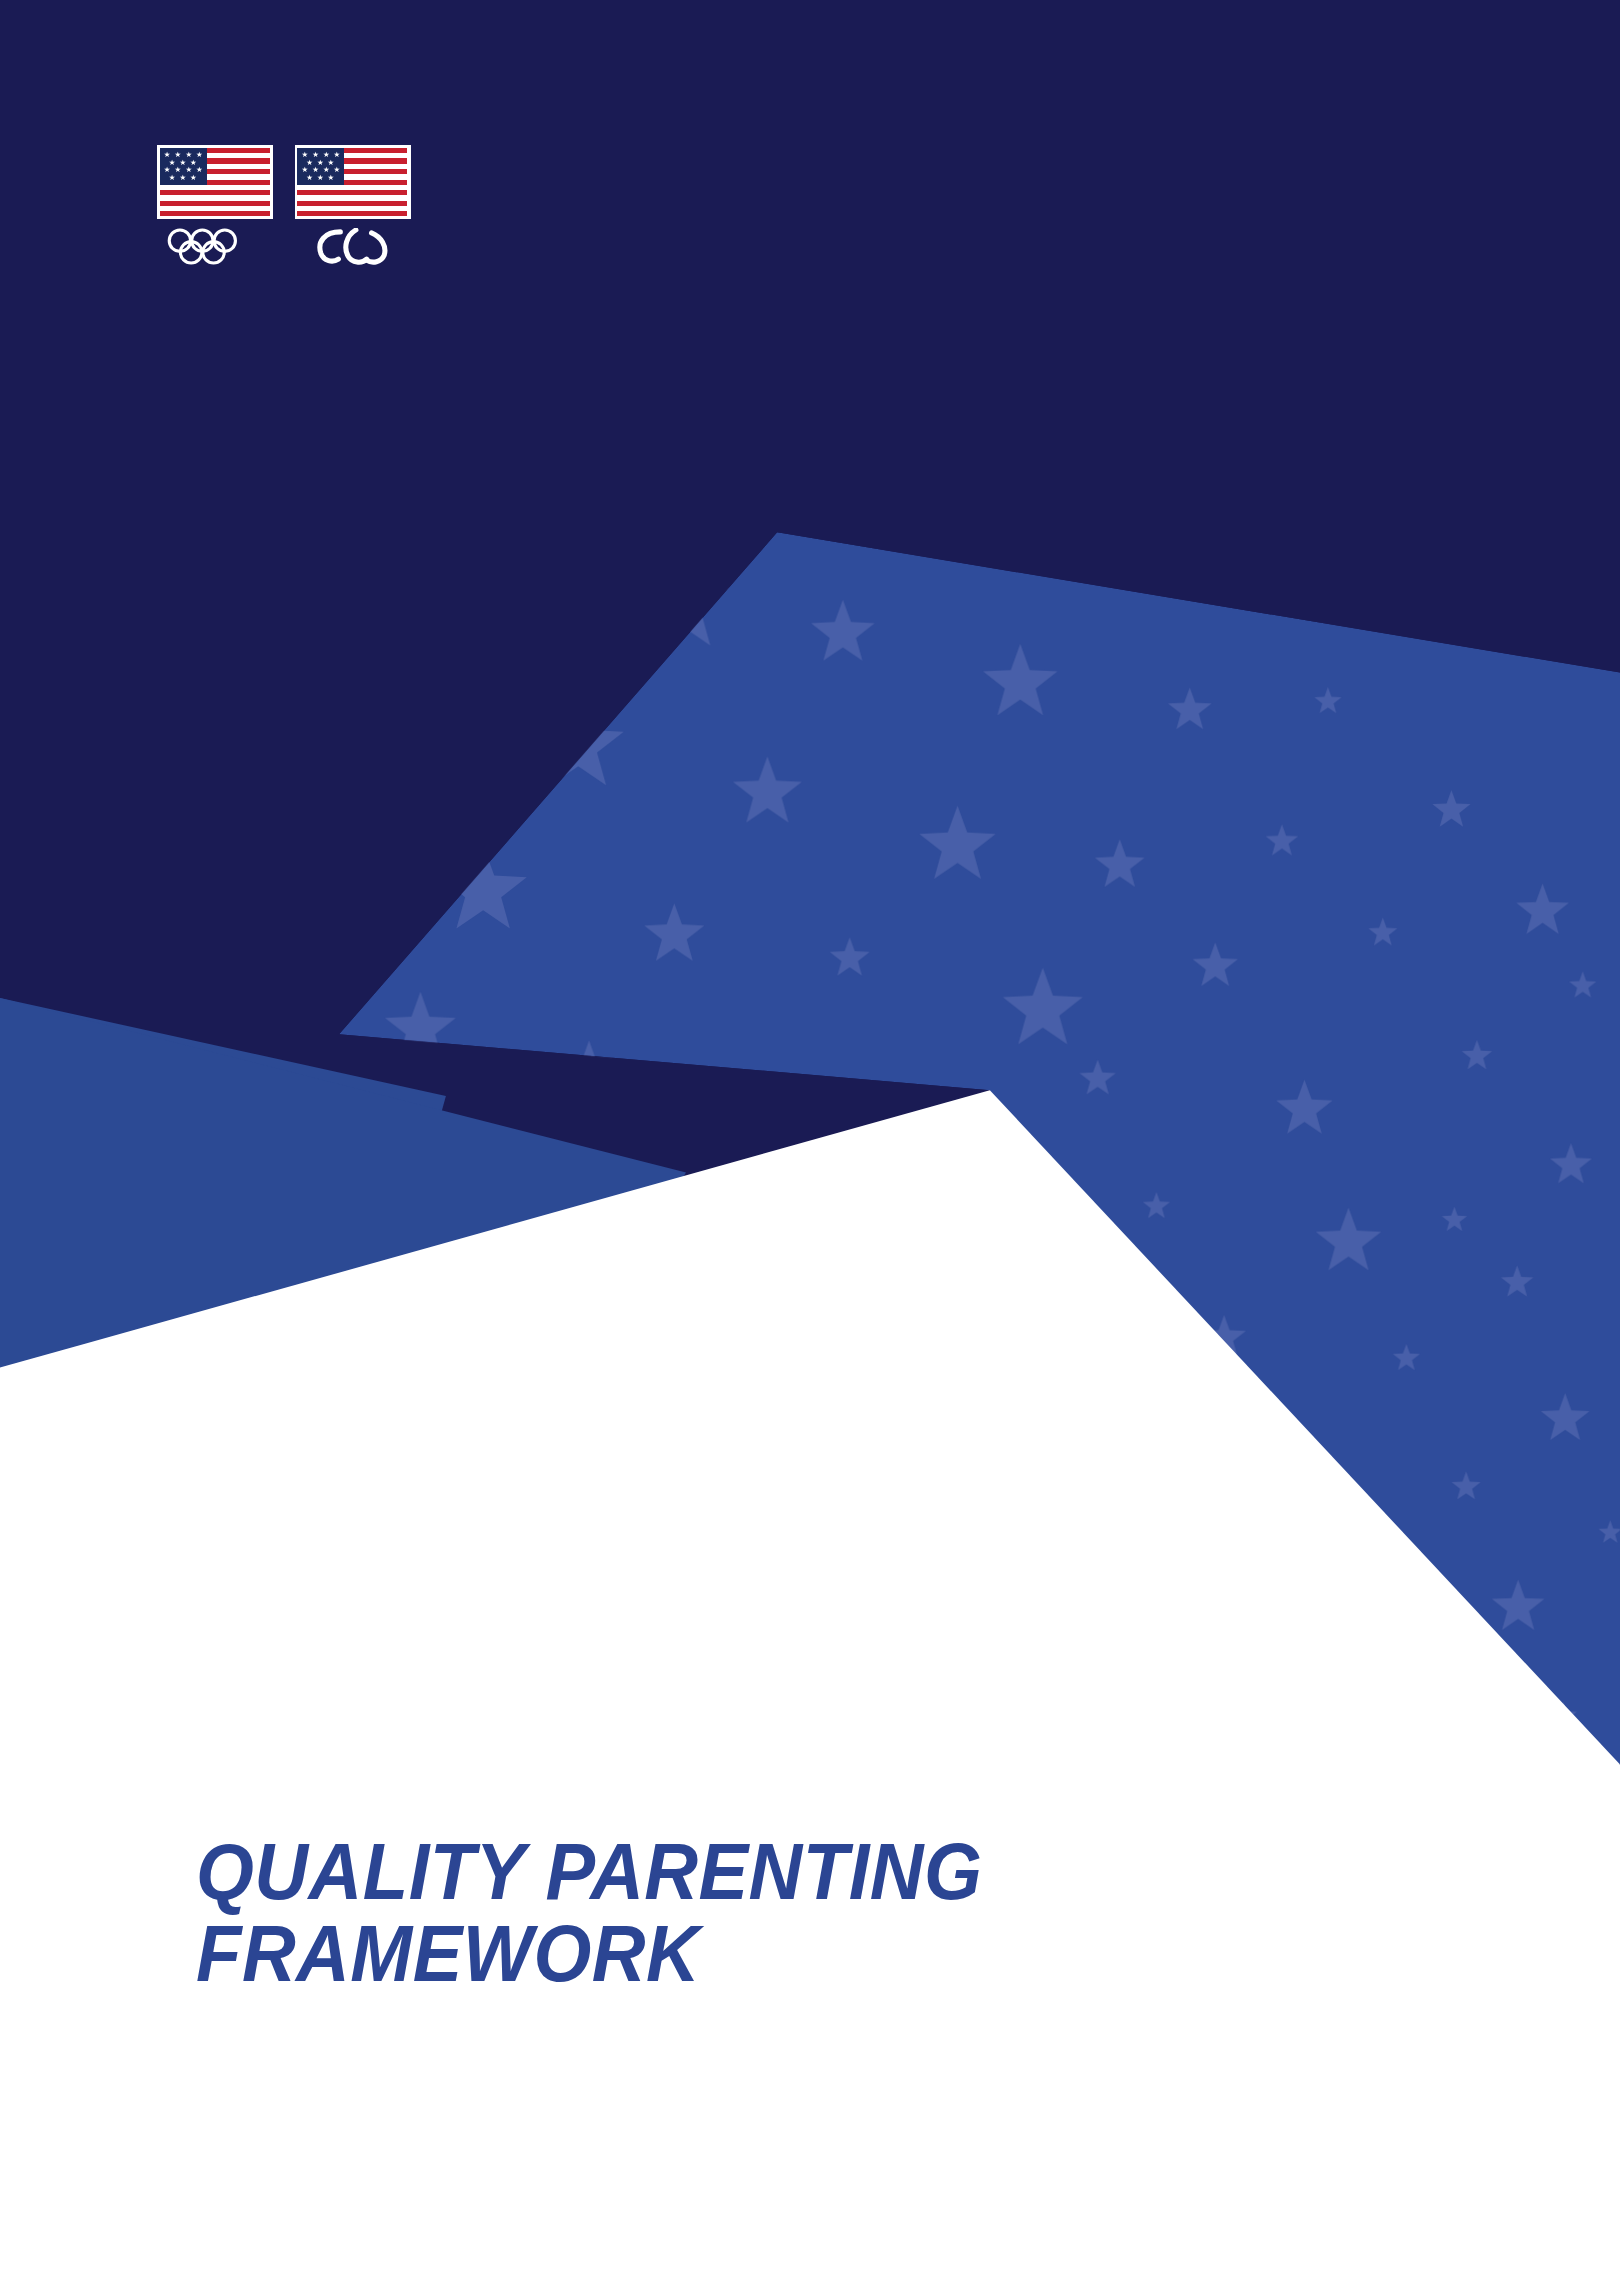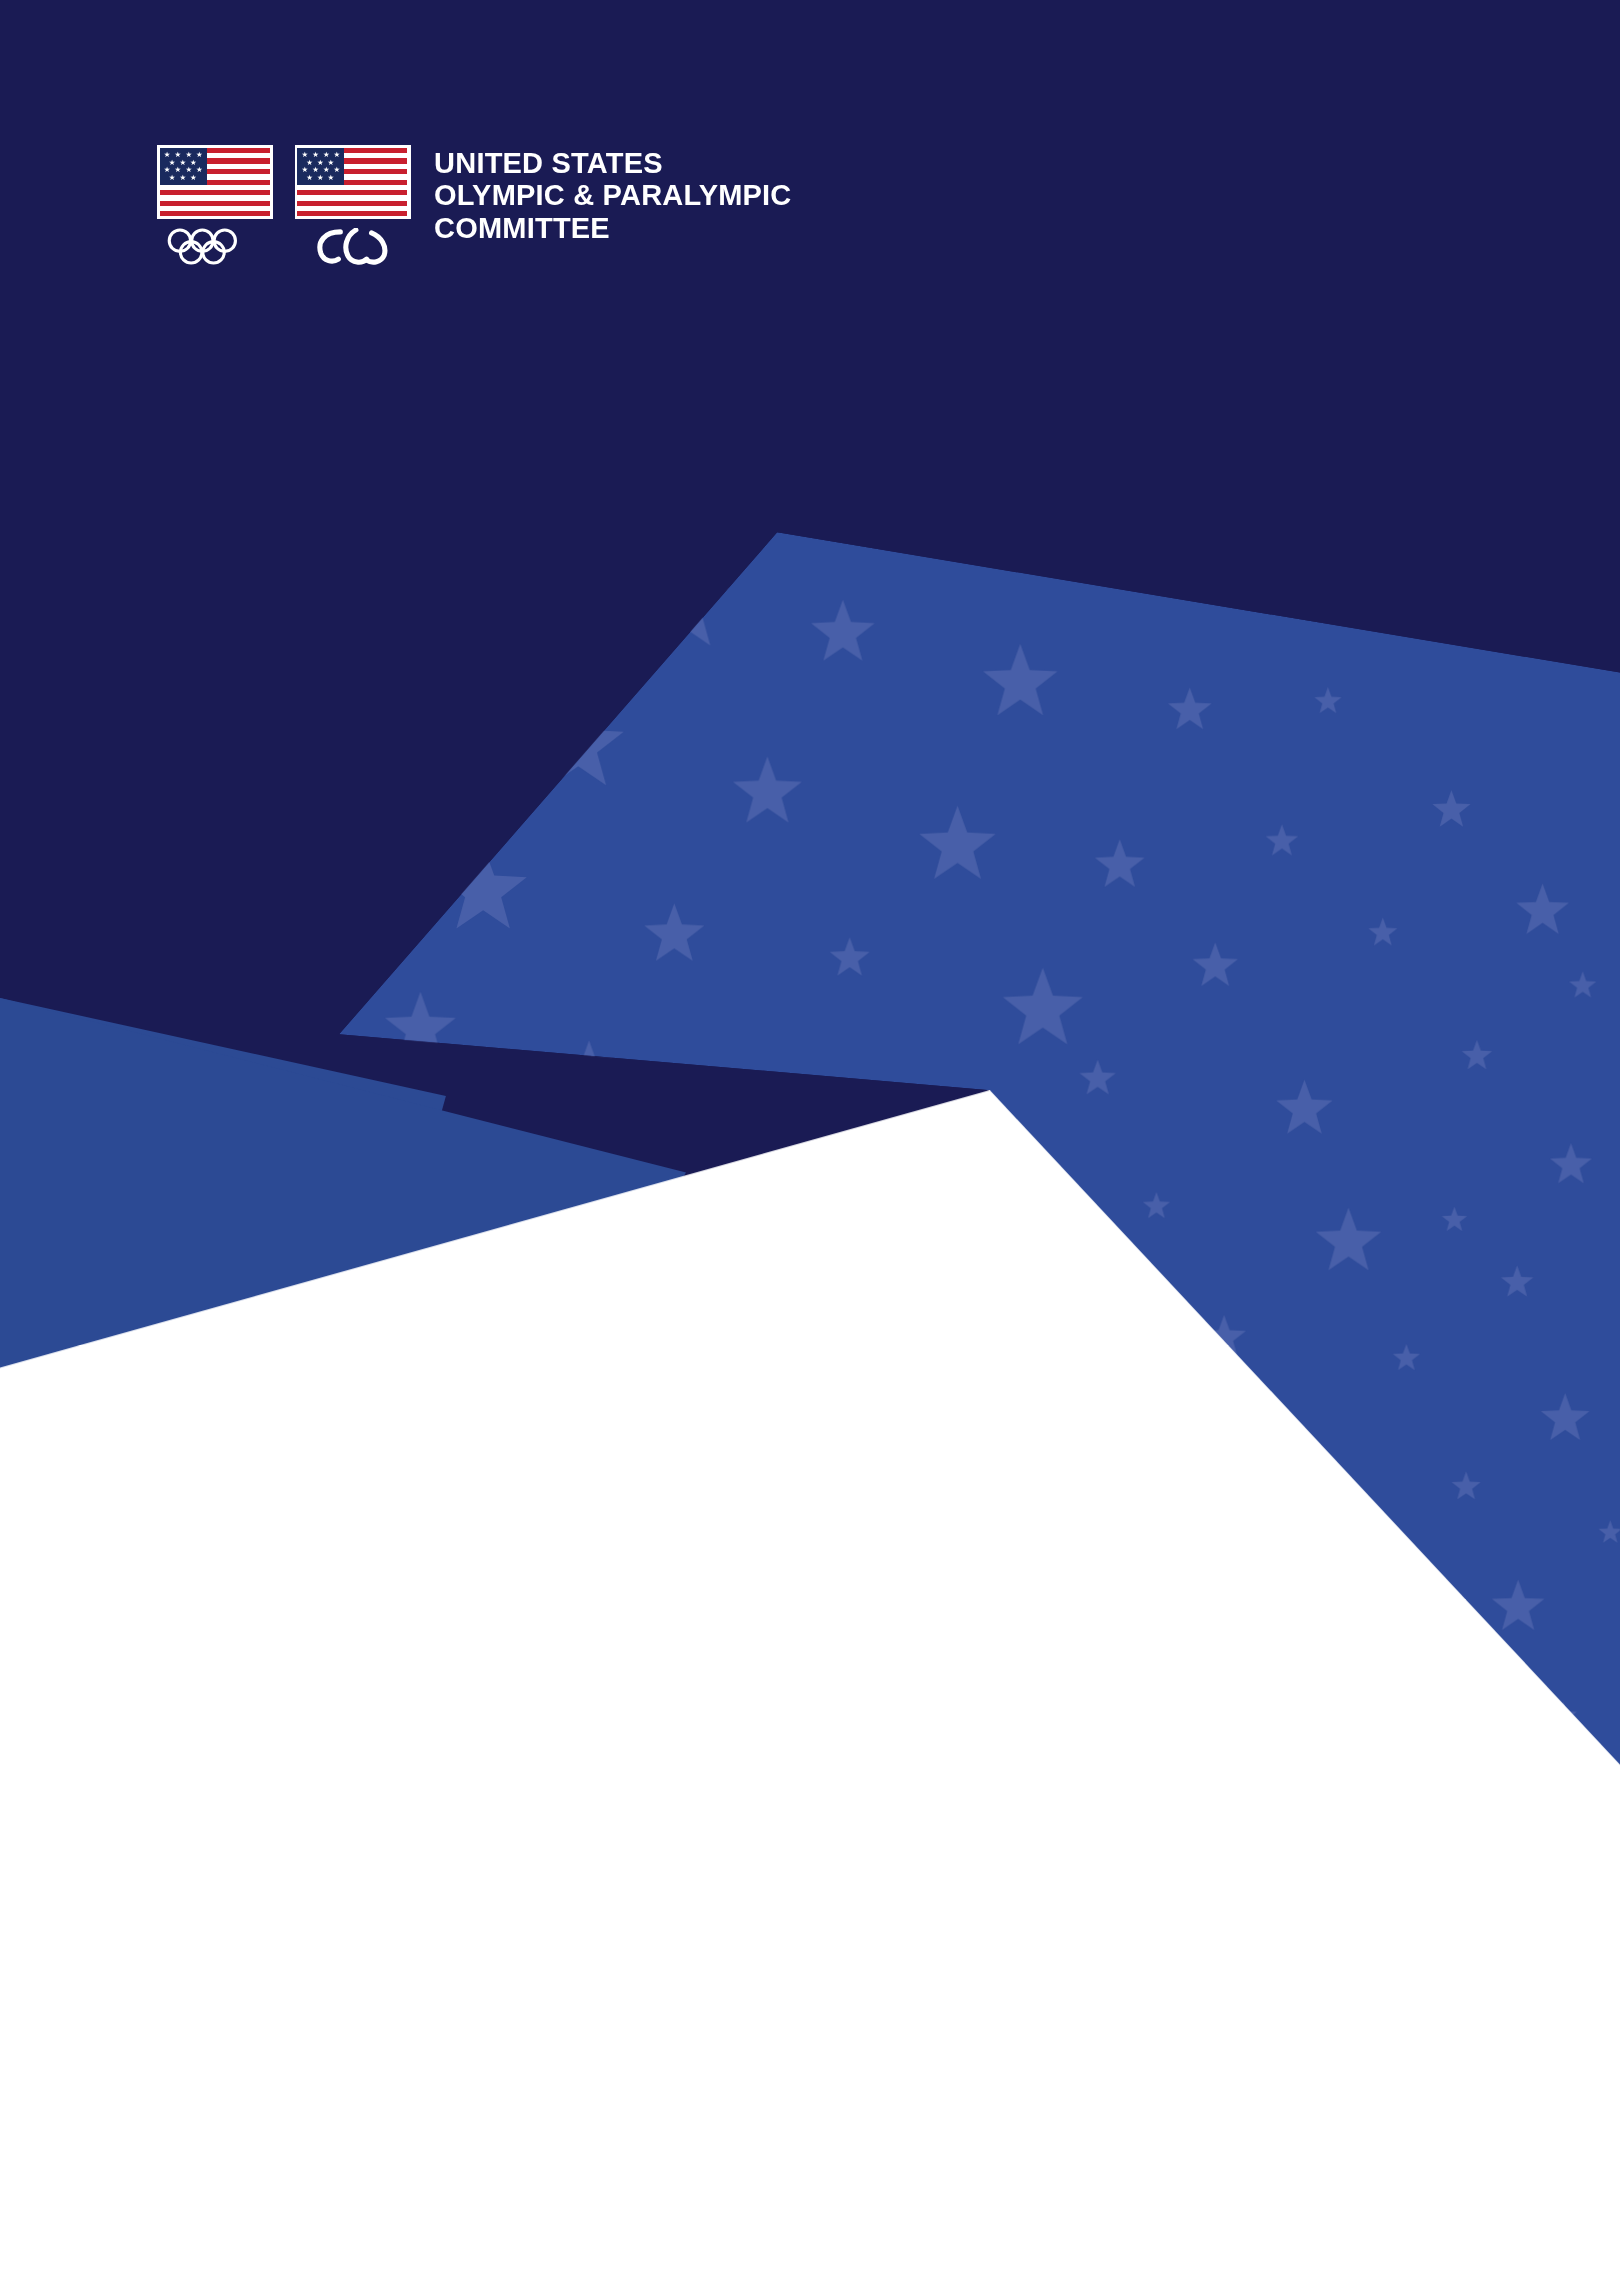--- a/index.html
+++ b/index.html
@@ -276,23 +276,22 @@
         <svg class="agitos" width="84" height="37" viewBox="0 0 86 38" aria-hidden="true">
           <g fill="none" stroke="#FFFFFF" stroke-width="5.2" stroke-linecap="round">
             <path d="M30 4 C14 4, 6 14, 10 26 C13 34, 22 36, 28 32"></path>
             <path d="M46 2 C36 8, 33 20, 38 29 C42 36, 52 37, 57 32"></path>
             <path d="M62 5 C72 9, 78 19, 75 28 C72 35, 63 37, 57 33"></path>
           </g>
         </svg>
       </div>
     </div>
 
-    <div id="logo-text">
-      <div>UNITED STATES</div>
-      <div>OLYMPIC &amp; PARALYMPIC</div>
-      <div>COMMITTEE</div>
-    </div>
   </div>
 
 
+  <div id="subtitle-block">
+    <div class="subtitle-line">QUALITY PARENTING</div>
+    <div class="subtitle-line">FRAMEWORK</div>
+  </div>
 
 </div>
 
 
 </body></html>

